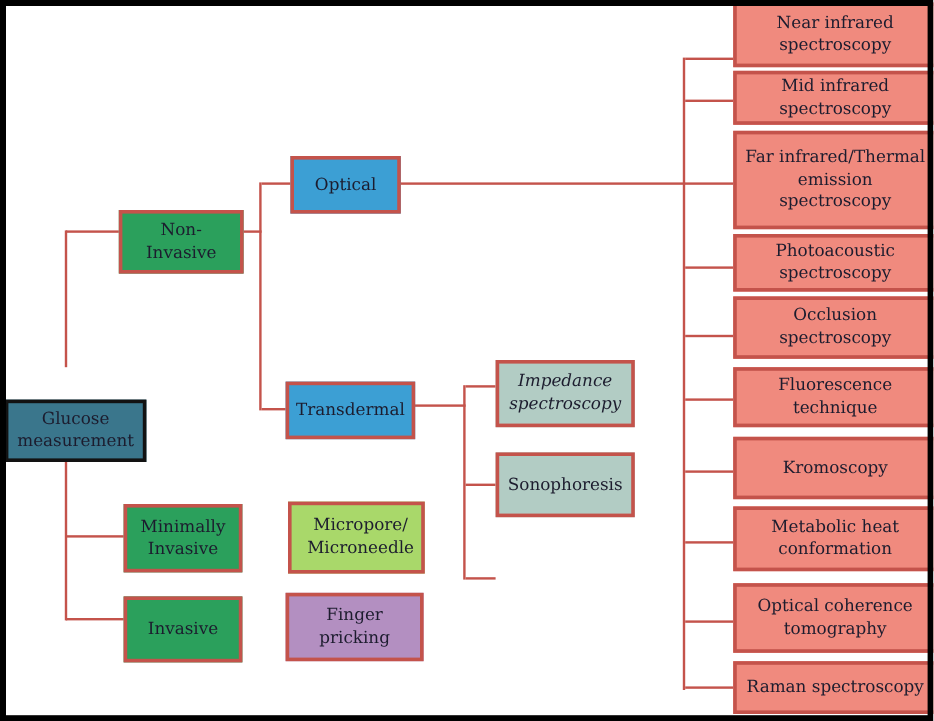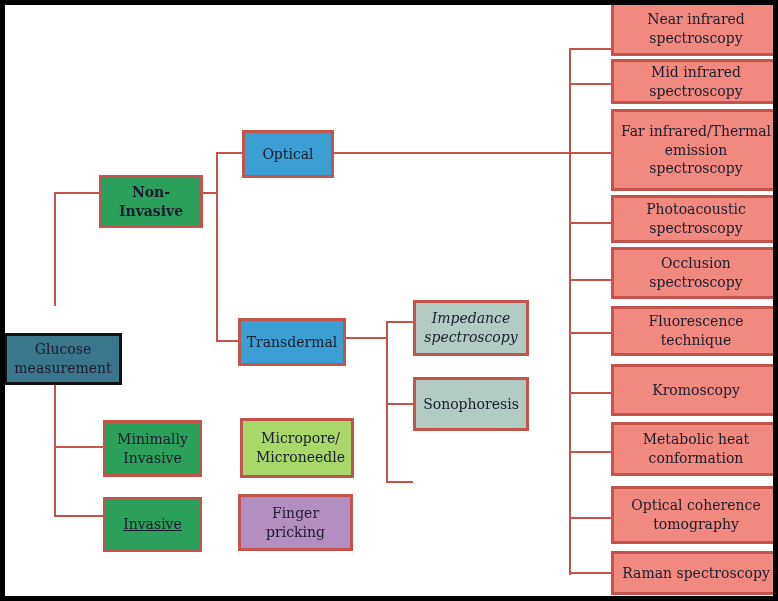--- a/index.html
+++ b/index.html
@@ -28,23 +28,23 @@
     z-index:10;
   }
   .root  { left:4px;  top:305px; width:118px; height:52px; background:#3A768C; border-color:#121212;margin-top:28px; }
   .green { background:#2BA05C; }
   .blue  { background:#3C9FD4; }
   .teal  { background:#B2CCC4; }
   .lightgreen { background:#A9D86A; }
   .purple { background:#B38FC1; }
   .leafbox { left:611px; width:170px; background:#F08A7E; }
 
-  .n-noninv   { left:99px;  top:175px; width:104px; height:53px;font-weight:bold; }
+  .n-noninv   { left:99px;  top:175px; width:104px; height:53px; }
   .n-minimal  { left:103px; top:420px; width:99px;  height:57px; }
-  .n-invasive { left:103px; top:497px; width:99px;  height:55px;text-decoration:underline; }
+  .n-invasive { left:103px; top:497px; width:99px;  height:55px; }
   .n-optical  { left:242px; top:130px; width:92px;  height:48px; }
   .n-transd   { left:238px; top:318px; width:108px; height:48px; }
   .n-micro    { left:240px; top:418px; width:114px; height:60px;padding-left:12px; }
   .n-finger   { left:238px; top:494px; width:115px; height:57px; }
   .n-imped    { left:413px; top:300px; width:116px; height:56px;font-style:italic; }
   .n-sono     { left:413px; top:377px; width:116px; height:54px; }
   .n-reverse  { left:413px; top:453px; width:116px; height:58px; }
 
   .leaf-0 { top:2px;   height:54px; }
   .leaf-1 { top:59px;  height:45px; }

